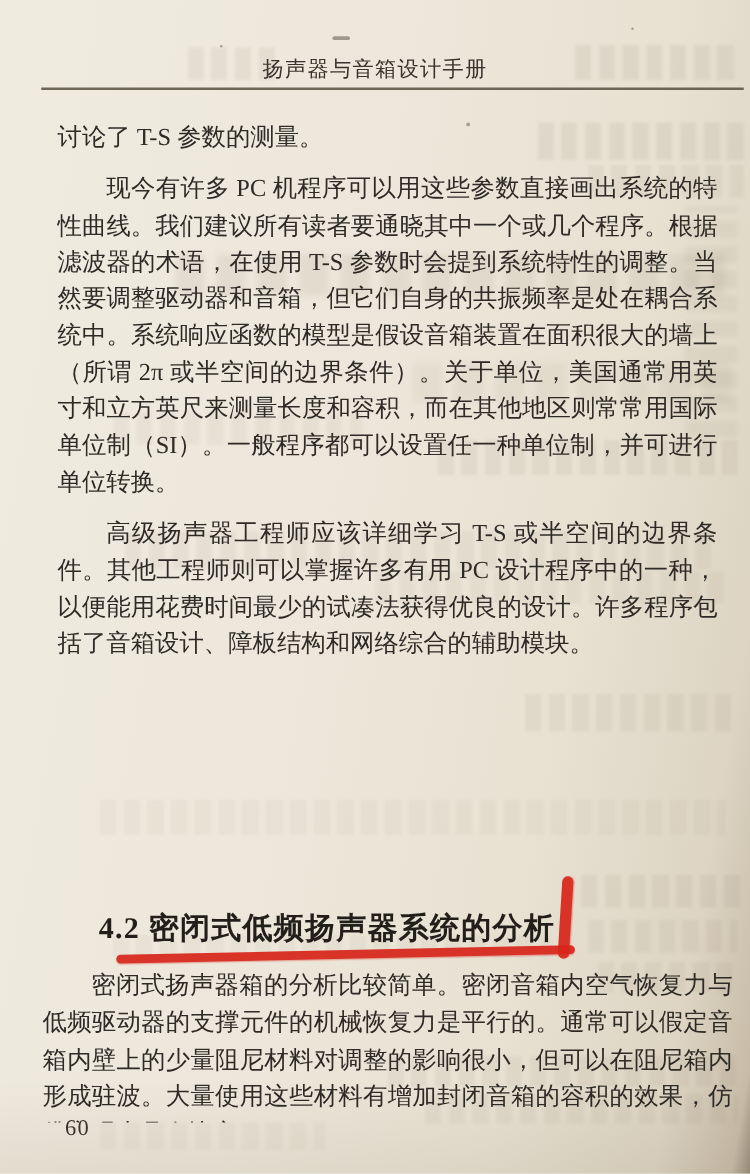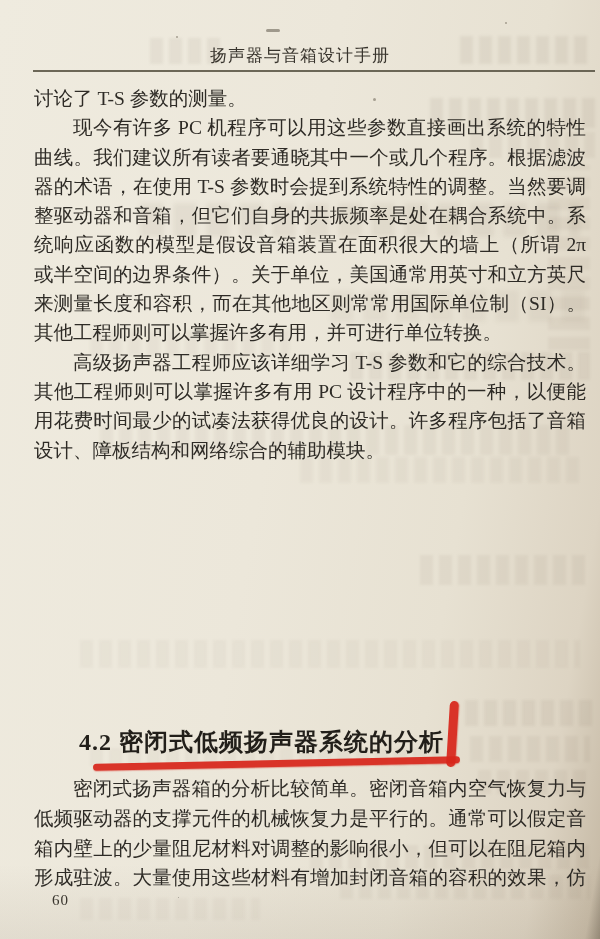--- a/index.html
+++ b/index.html
@@ -30,21 +30,21 @@
   }
   .speck { position:absolute; border-radius:50%; background:rgba(80,70,58,.45); }
 
   
   .body-text {
     position:absolute; top:84px; left:34px; width:552px; height:622px;
     overflow:hidden;
     font-size:19.5px; line-height:29.3px; color:#2e2b26;
     text-align:justify;
   }
-  .body-text p { margin:0; }
+  .body-text p { margin:12px; }
   .body-text p.indent { text-indent:2em; }
 
   
   .section-heading {
     position:absolute; top:714px; left:67px; margin:12px;
     font-size:24px; font-weight:bold; letter-spacing:1px; color:#221f1a;
     white-space:nowrap;
   }
 
   
@@ -65,21 +65,21 @@
   .closing-text {
     position:absolute; top:774px; left:34px; width:552px; height:124px;
     overflow:hidden;
     font-size:19.5px; line-height:29.8px; color:#2e2b26;
     text-align:justify;
   }
   .closing-text p { margin:0; text-indent:2em; }
 
   .page-number {
     position:absolute; top:892px; left:52px;
-    font-size:15px; color:#39352e; letter-spacing:1px;
+    font-size:18px; color:#39352e; letter-spacing:1px;
   }
 
   
   .sm { position:absolute; pointer-events:none; filter:blur(1.4px); }
   .sm-a { background:repeating-linear-gradient(90deg, rgba(116,100,82,.18) 0 13px, rgba(116,100,82,0) 13px 19px); }
   .sm-b { background:repeating-linear-gradient(90deg, rgba(116,100,82,.16) 0 24px, rgba(116,100,82,0) 24px 33px); filter:blur(2.4px); }
   .sm-c { background:repeating-linear-gradient(0deg, rgba(116,100,82,.15) 0 13px, rgba(116,100,82,0) 13px 20px); filter:blur(1.6px); }
 </style>
 </head>
 <body>
@@ -110,22 +110,22 @@
   <div class="top-dash"></div>
   <div class="speck" style="left:373px; top:98px; width:3px; height:3px;"></div>
   <div class="speck" style="left:176px; top:36px; width:2px; height:2px;"></div>
   <div class="speck" style="left:505px; top:22px; width:2px; height:2px;"></div>
 
   <div class="running-head">扬声器与音箱设计手册</div>
   <div class="header-rule"></div>
 
   <div class="body-text">
     <p>讨论了 T-S 参数的测量。</p>
-    <p class="indent">现今有许多 PC 机程序可以用这些参数直接画出系统的特性曲线。我们建议所有读者要通晓其中一个或几个程序。根据滤波器的术语，在使用 T-S 参数时会提到系统特性的调整。当然要调整驱动器和音箱，但它们自身的共振频率是处在耦合系统中。系统响应函数的模型是假设音箱装置在面积很大的墙上（所谓 2π 或半空间的边界条件）。关于单位，美国通常用英寸和立方英尺来测量长度和容积，而在其他地区则常常用国际单位制（SI）。其他工程师则可以掌握许多有用，并可进行单位转换。</p>
-    <p class="indent">高级扬声器工程师应该详细学习 T-S 参数和它的综合技术。其他工程师则可以掌握许多有用 PC 设计程序中的一种，以便能用花费时间最少的试凑法获得优良的设计。许多程序包括了音箱设计、障板结构和网络综合的辅助模块。</p>
+    <p class="indent">现今有许多 PC 机程序可以用这些参数直接画出系统的特性曲线。我们建议所有读者要通晓其中一个或几个程序。根据滤波器的术语，在使用 T-S 参数时会提到系统特性的调整。当然要调整驱动器和音箱，但它们自身的共振频率是处在耦合系统中。系统响应函数的模型是假设音箱装置在面积很大的墙上（所谓 2π 或半空间的边界条件）。关于单位，美国通常用英寸和立方英尺来测量长度和容积，而在其他地区则常常用国际单位制（SI）。一般程序都可以设置任一种单位制，并可进行单位转换。</p>
+    <p class="indent">高级扬声器工程师应该详细学习 T-S 或半空间的边界条件。其他工程师则可以掌握许多有用 PC 设计程序中的一种，以便能用花费时间最少的试凑法获得优良的设计。许多程序包括了音箱设计、障板结构和网络综合的辅助模块。</p>
   </div>
 
   <h2 class="section-heading">4.2 密闭式低频扬声器系统的分析</h2>
   <div class="red-underline"></div>
   <div class="red-vertical"></div>
 
   <div class="closing-text">
     <p>密闭式扬声器箱的分析比较简单。密闭音箱内空气恢复力与低频驱动器的支撑元件的机械恢复力是平行的。通常可以假定音箱内壁上的少量阻尼材料对调整的影响很小，但可以在阻尼箱内形成驻波。大量使用这些材料有增加封闭音箱的容积的效果，仿佛客观上具有比它</p>
   </div>
 

